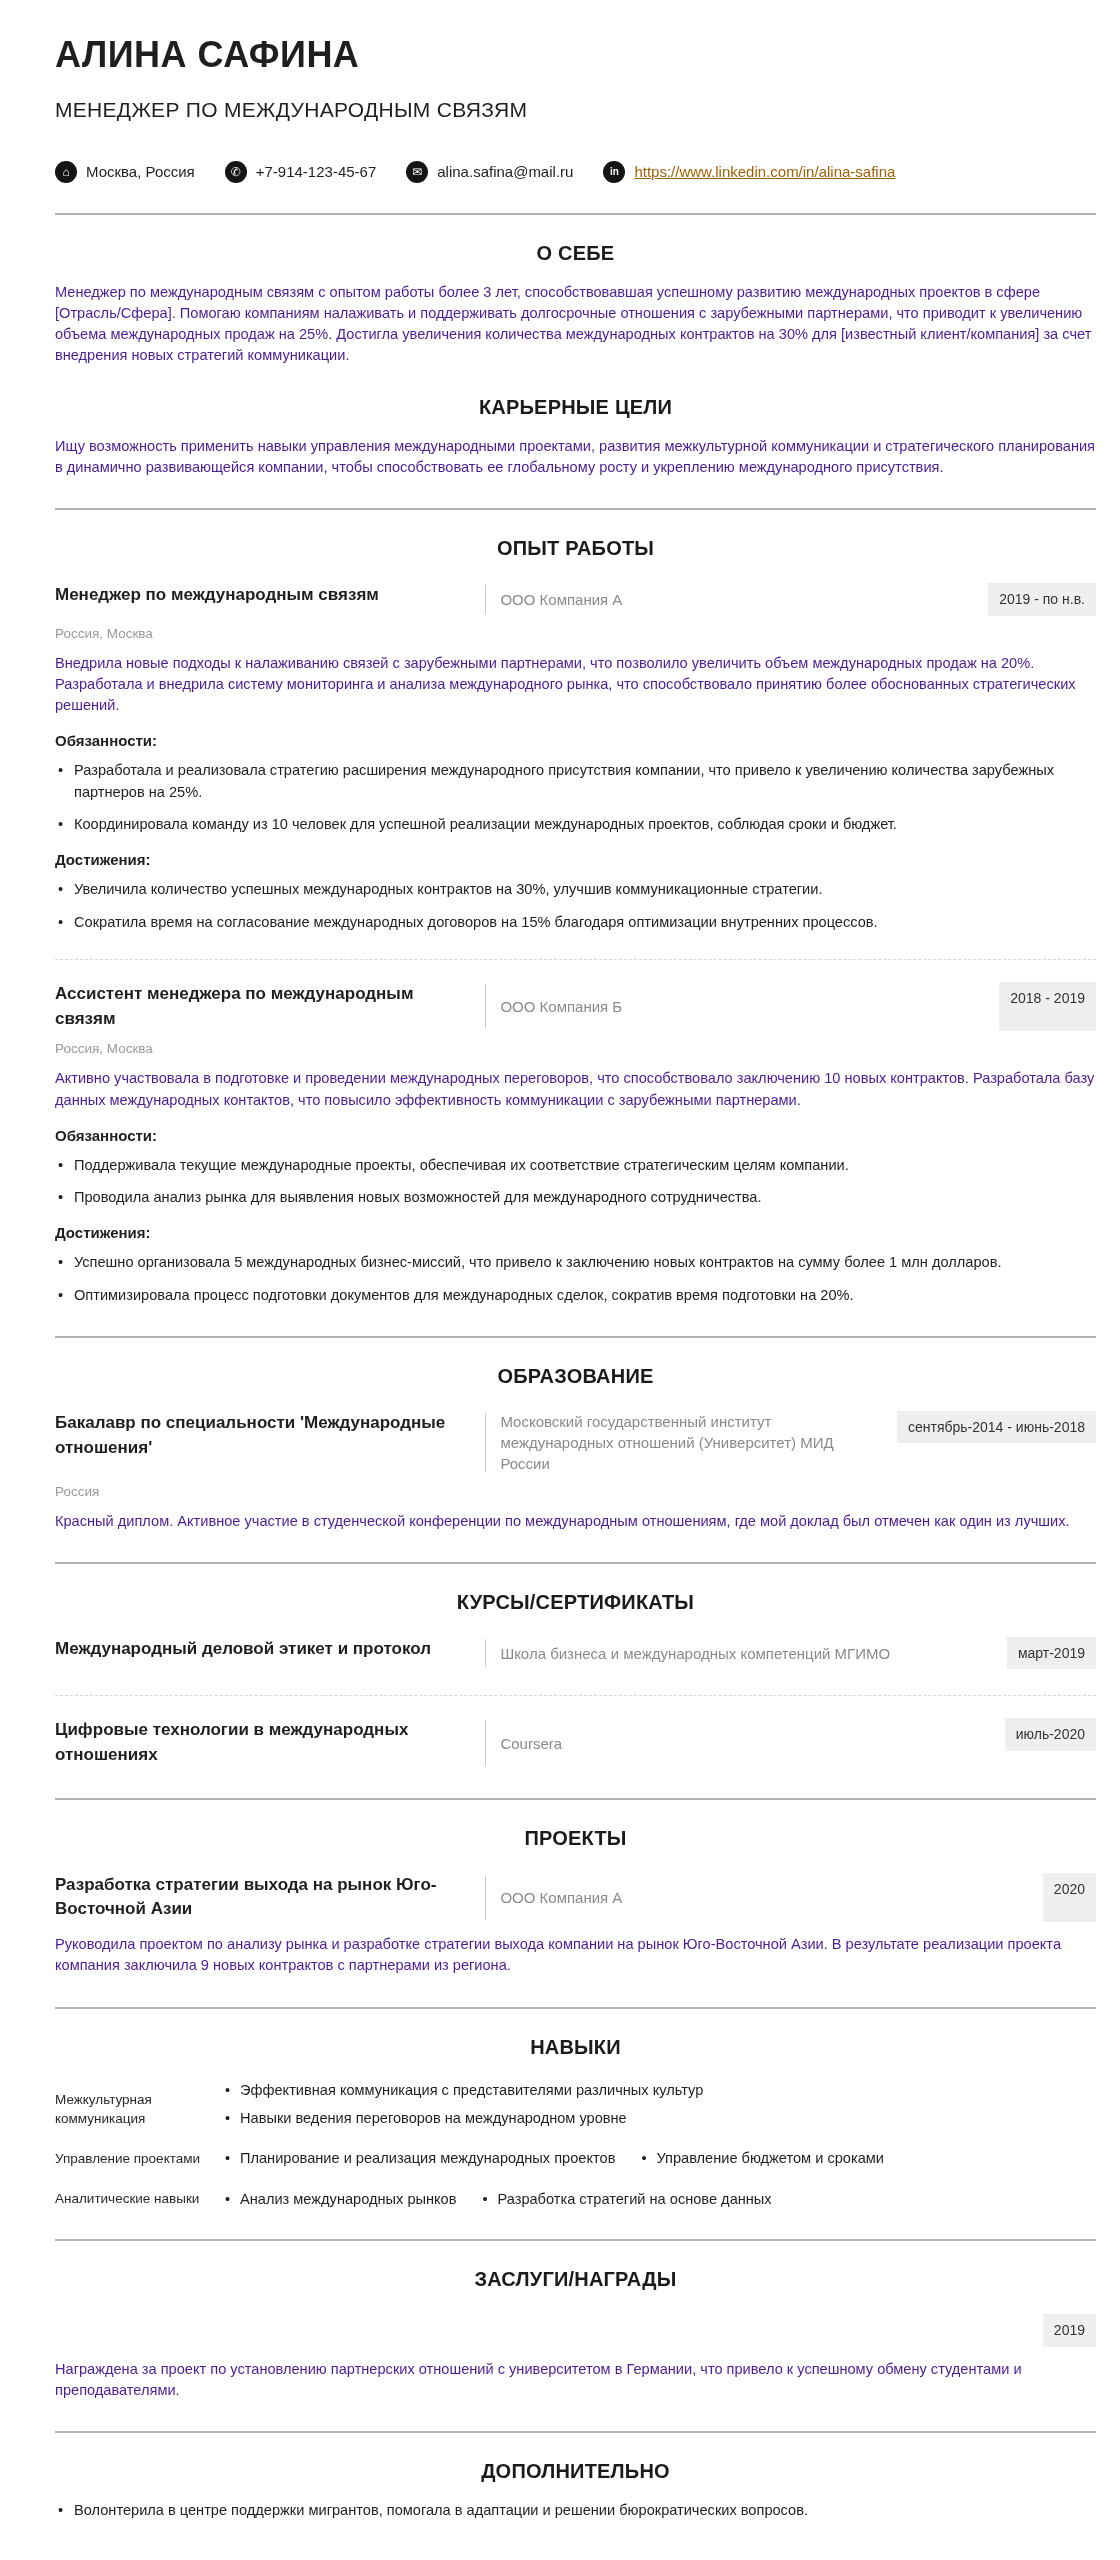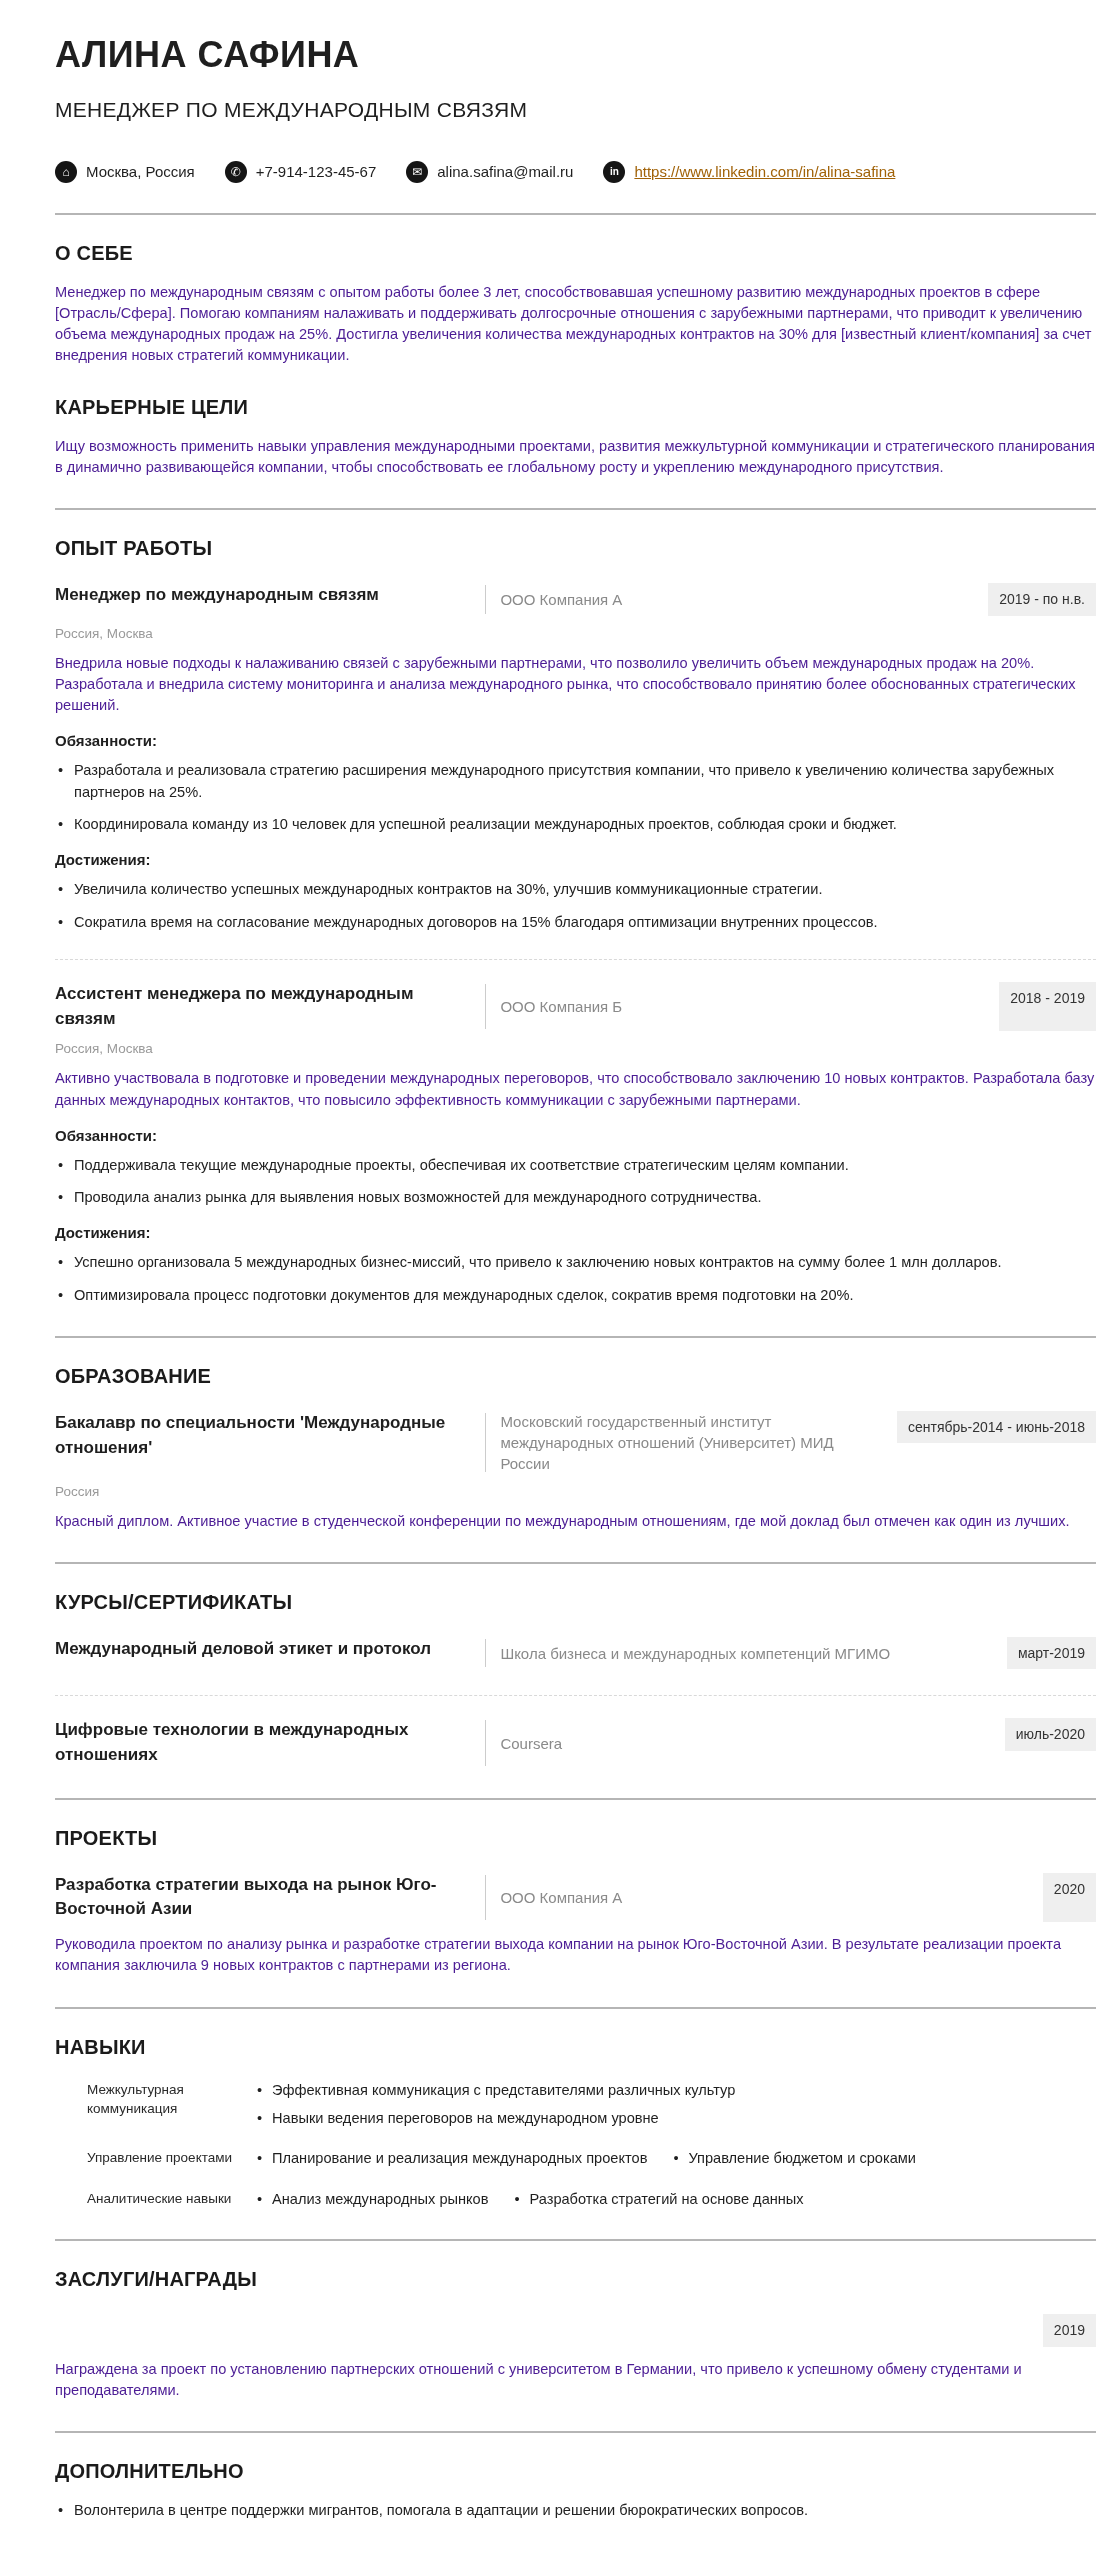--- a/index.html
+++ b/index.html
@@ -12,21 +12,21 @@
   .contacts{margin-top:38px;display:flex;align-items:center;gap:30px;font-size:15px;}
   .contact-item{display:flex;align-items:center;}
   .cicon{width:22px;height:22px;flex:none;border-radius:50%;background:#151515;color:#fff;display:inline-flex;
          align-items:center;justify-content:center;font-size:12px;line-height:1;margin-right:9px;}
   .cicon.linkedin{font-size:10px;font-weight:700;}
   a.ext-link{color:#a16207;text-decoration:underline;}
 
   
   .divider{border:none;border-top:2px solid #b5b5b5;margin:30px 0 0;}
   .section{margin-top:26px;}
-  .sec-h{font-size:20px;font-weight:600;letter-spacing:.2px;margin:0 0 16px;color:#1b1b1b;line-height:1.25;}
+  .sec-h{font-size:20px;font-weight:600;letter-spacing:.2px;margin:0 0 16px;color:#1b1b1b;line-height:1.25;text-align:center;}
   .subsection{margin-top:28px;}
   .para{font-size:14.6px;line-height:1.46;margin:0;color:#4c1d95;}
 
   
   .entry{margin-top:22px;}
   .entry-head{display:flex;align-items:stretch;}
   .ttl{flex:0 0 40%;max-width:40%;font-weight:700;font-size:17px;line-height:1.45;}
   .vbar{width:1px;background:#ccc;align-self:stretch;margin:2px 14px;}
   .sub{color:#8a8a8a;font-size:15px;align-self:center;flex:1;line-height:1.4;padding-right:16px;}
   .sub.top{align-self:flex-start;}
@@ -35,21 +35,21 @@
   .badge.fit{align-self:flex-start;}
   .loc{color:#9a9a9a;font-size:13.5px;margin-top:10px;}
   .entry .para{margin-top:12px;}
   .sublabel{font-weight:700;font-size:15px;margin-top:16px;}
   .blist{list-style:none;margin:4px 0 0;padding:0;}
   .blist li{position:relative;padding-left:19px;margin-top:11px;font-size:14.6px;line-height:1.46;color:#222;}
   .blist li::before{content:"\2022";position:absolute;left:3px;top:0;}
   .entry-sep{border:none;border-top:1px dashed #d9d9d9;margin:26px 0 0;}
 
   
-  .skill-row{display:flex;align-items:flex-start;margin-top:20px;margin-left:32px;}
+  .skill-row{display:flex;align-items:flex-end;margin-top:20px;}
   .skill-label{flex:0 0 170px;font-size:13.5px;color:#2a2a2a;line-height:1.4;padding-top:1px;}
   .skill-items{display:flex;flex-wrap:wrap;gap:8px 26px;}
   .skill-items.stack{flex-direction:column;gap:8px;}
   .skill-item{position:relative;padding-left:15px;font-size:14.6px;line-height:1.4;}
   .skill-item::before{content:"\2022";position:absolute;left:0;top:0;}
 </style>
 </head>
 <body>
 
 <div class="page">

